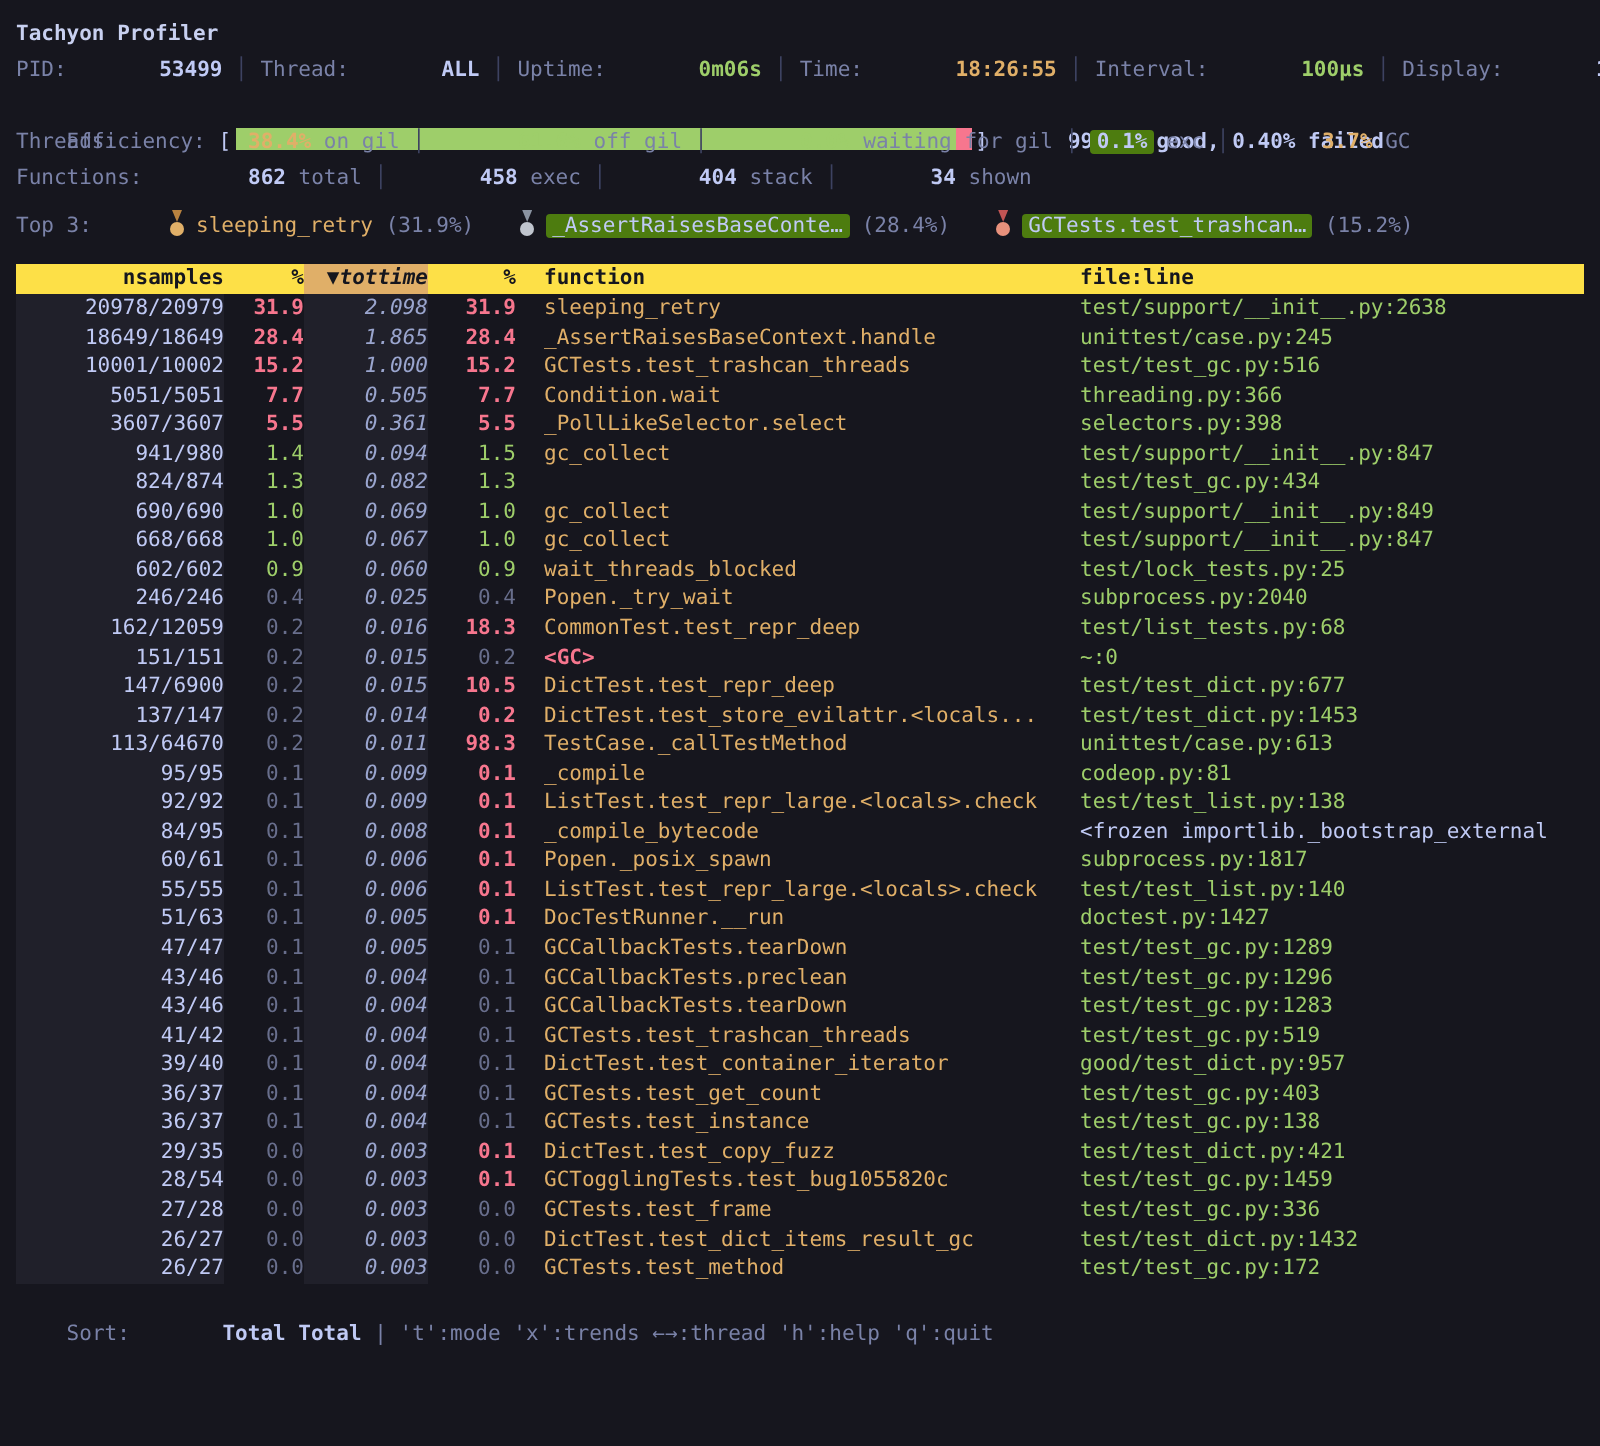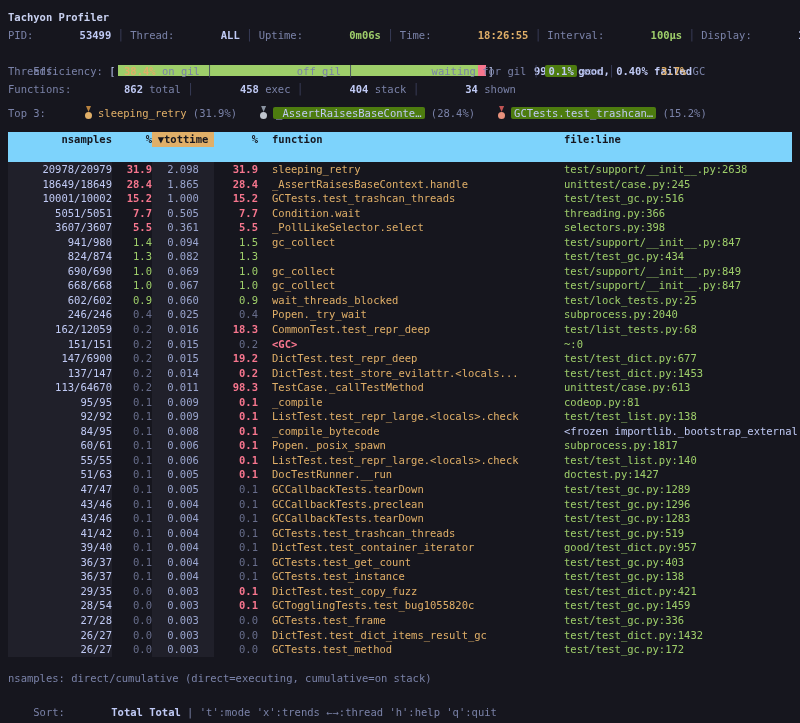--- a/index.html
+++ b/index.html
@@ -34,30 +34,30 @@
   .t3e{margin-right:22px;}
   .medal{display:inline-block;position:relative;width:9px;height:13px;vertical-align:-2px;margin-right:5px;}
   .medal::before{content:"";position:absolute;left:2px;top:0;width:5px;height:6px;
     clip-path:polygon(0 0,100% 0,50% 100%);}
   .medal::after{content:"";position:absolute;left:1px;bottom:0;width:7px;height:7px;border-radius:50%;}
   .medal.gold::before{background:#b8823f;} .medal.gold::after{background:#e0af68;}
   .medal.silver::before{background:#8a93a1;} .medal.silver::after{background:#c0c5ce;}
   .medal.bronze::before{background:#c25454;} .medal.bronze::after{background:#e8917c;}
   
   .table{margin-top:10px;}
-  .thead{position:relative;height:30px;line-height:15px;background:#7dd3fc;color:#15161e;font-weight:bold;}
+  .thead{position:relative;height:15px;line-height:15px;background:#fde047;color:#15161e;font-weight:bold;}
   .thead span{position:absolute;top:0;white-space:pre;}
   .trow{position:relative;height:14.55px;}
   .trow span{position:absolute;top:0;line-height:14.55px;white-space:pre;}
   .c-ns{left:0;width:104px;text-align:right;}
   .c-p1{left:104px;width:40px;text-align:right;}
-  .c-tt{left:144px;width:62px;text-align:center;}
+  .c-tt{left:144px;width:62px;text-align:right;font-style:italic;}
   .c-p2{left:206px;width:44px;text-align:right;}
   .c-fn{left:264px;}
-  .c-fl{left:556px;}
+  .c-fl{left:532px;}
   .thead .c-tt{background:#e0af68;}
   .trow .c-ns,.trow .c-tt{background:rgba(169,177,214,.07);}
   .top3{margin-top:6px;}
   .footer1{margin-top:13px;height:17px;line-height:17px;white-space:pre;}
   .footer2{height:17px;line-height:17px;white-space:pre;}
 </style>
 </head>
 <body>
 
 <div class="screen">
@@ -187,21 +187,21 @@
           <span class="c-p1 dim">0.2</span>
           <span class="c-tt tt">0.015</span>
           <span class="c-p2 dim">0.2</span>
           <span class="c-fn red">&lt;GC&gt;</span>
           <span class="c-fl green">~:0</span>
         </div>
         <div class="trow">
           <span class="c-ns ns">147/6900</span>
           <span class="c-p1 dim">0.2</span>
           <span class="c-tt tt">0.015</span>
-          <span class="c-p2 red">19.2</span>
+          <span class="c-p2 red">10.5</span>
           <span class="c-fn yellow">DictTest.test_repr_deep</span>
           <span class="c-fl green">test/test_dict.py:677</span>
         </div>
         <div class="trow">
           <span class="c-ns ns">137/147</span>
           <span class="c-p1 dim">0.2</span>
           <span class="c-tt tt">0.014</span>
           <span class="c-p2 red">0.2</span>
           <span class="c-fn yellow">DictTest.test_store_evilattr.&lt;locals...</span>
           <span class="c-fl green">test/test_dict.py:1453</span>
@@ -354,18 +354,17 @@
           <span class="c-ns ns">26/27</span>
           <span class="c-p1 dim">0.0</span>
           <span class="c-tt tt">0.003</span>
           <span class="c-p2 dim">0.0</span>
           <span class="c-fn yellow">GCTests.test_method</span>
           <span class="c-fl green">test/test_gc.py:172</span>
         </div>
       </div>
   </div>
 
-  <div class="footer1 slab">nsamples: direct/cumulative (direct=executing, cumulative=on stack)</div>
   <div class="footer2">
     <span class="slab">Sort: </span><span class="fg b">Total Total</span><span class="slab"> | 't':mode 'x':trends ←→:thread 'h':help 'q':quit</span>
   </div>
 
 </div>
 
 </body></html>

